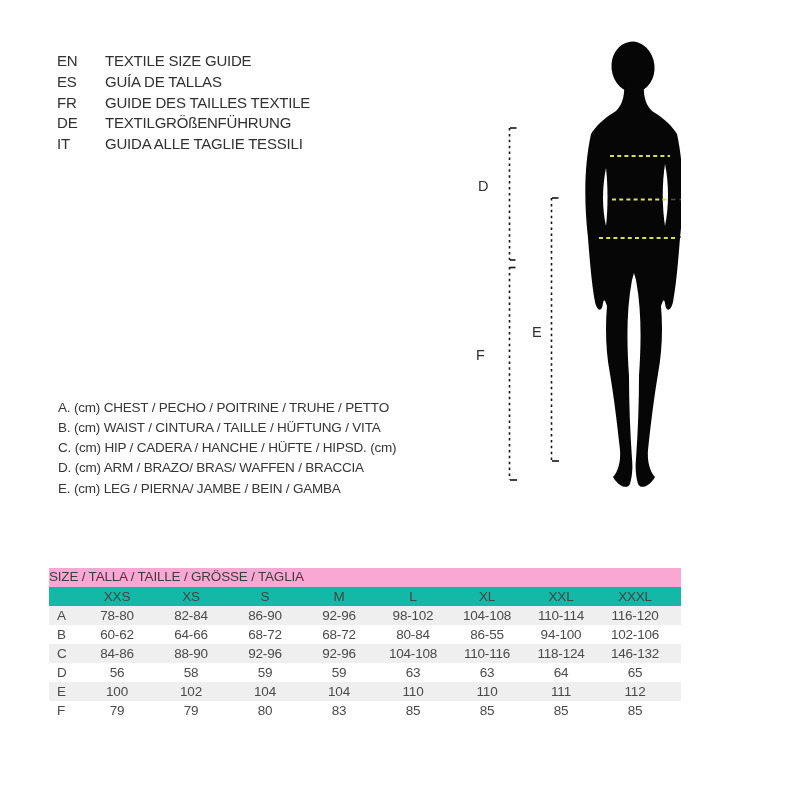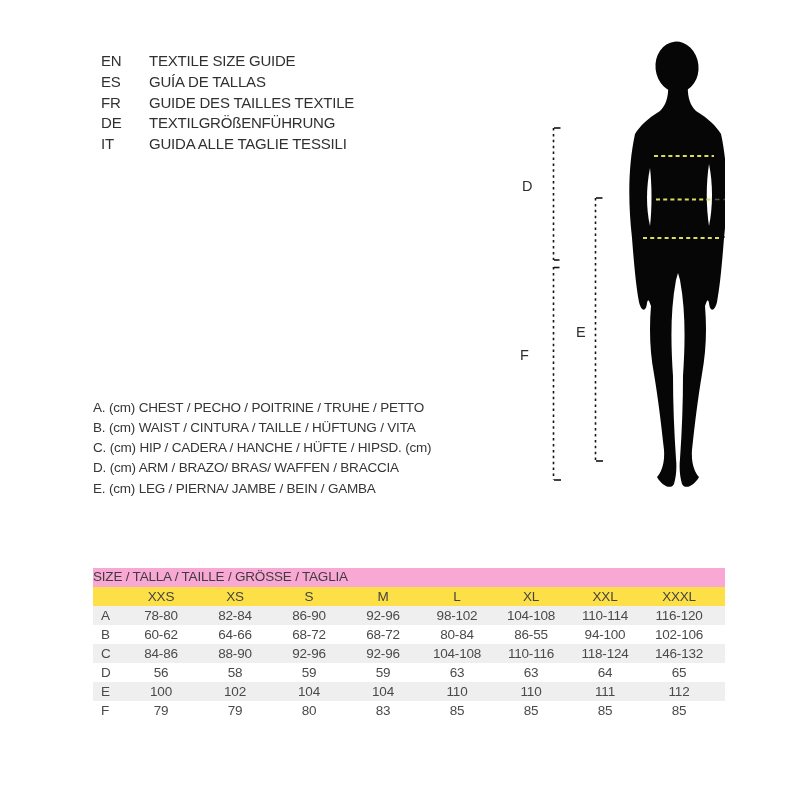--- a/index.html
+++ b/index.html
@@ -1,47 +1,46 @@
 <!DOCTYPE html>
 <html><head>
 <meta charset="utf-8">
 <style>
   html,body{margin:0;padding:0;background:#fff;}
   .page{
     position:relative;width:681px;height:800px;background:#ffffff;overflow:hidden;
     font-family:"Liberation Sans","DejaVu Sans",sans-serif;color:#3a3a3a;
     letter-spacing:-0.2px;
-    margin-left:44px;
   }
   
   .langs{position:absolute;left:57px;top:51px;}
   .lang-row{display:flex;font-size:15px;line-height:20.8px;color:#303030;}
   .lang-code{width:48px;flex:0 0 48px;}
   
   .fig-svg{position:absolute;left:0;top:0;width:800px;height:800px;}
   
   .marker{position:absolute;font-size:14.5px;color:#2f2f2f;line-height:14px;}
   .m-a{left:721px;top:151px;}
   .m-b{left:721px;top:192px;}
   .m-c{left:721px;top:230px;}
   .m-d{left:478px;top:179px;}
   .m-e{left:532px;top:325px;}
   .m-f{left:476px;top:348px;}
   
-  .legend{position:absolute;left:49px;top:398px;font-size:13.5px;line-height:20.15px;color:#363636;}
+  .legend{position:absolute;left:58px;top:398px;font-size:13.5px;line-height:20.15px;color:#363636;}
   
   .section-title{position:absolute;left:57px;top:533px;font-size:14px;line-height:20px;color:#333;}
   
   .size-table{position:absolute;left:49px;top:568px;width:696px;font-size:13.5px;color:#4a4a4a;}
   .title-bar{height:18.5px;line-height:18.5px;background:#f9a8d4;color:#3d3d3d;padding-left:0;box-sizing:border-box;}
   .t-row{display:grid;grid-template-columns:31px repeat(8,74px) 1fr;height:19px;align-items:center;}
   .t-row .cell{text-align:center;}
   .t-row .rlabel{text-align:left;padding-left:8px;}
   .t-row.alt{background:#efefef;}
-  .t-row.head{background:#fde047;color:#444;}
+  .t-row.head{background:#14b8a6;color:#444;}
 </style>
 </head>
 <body>
 
 <div class="page">
 
   <div class="langs">
     <div class="lang-row">
       <span class="lang-code">EN</span>
       <span>TEXTILE SIZE GUIDE</span>

